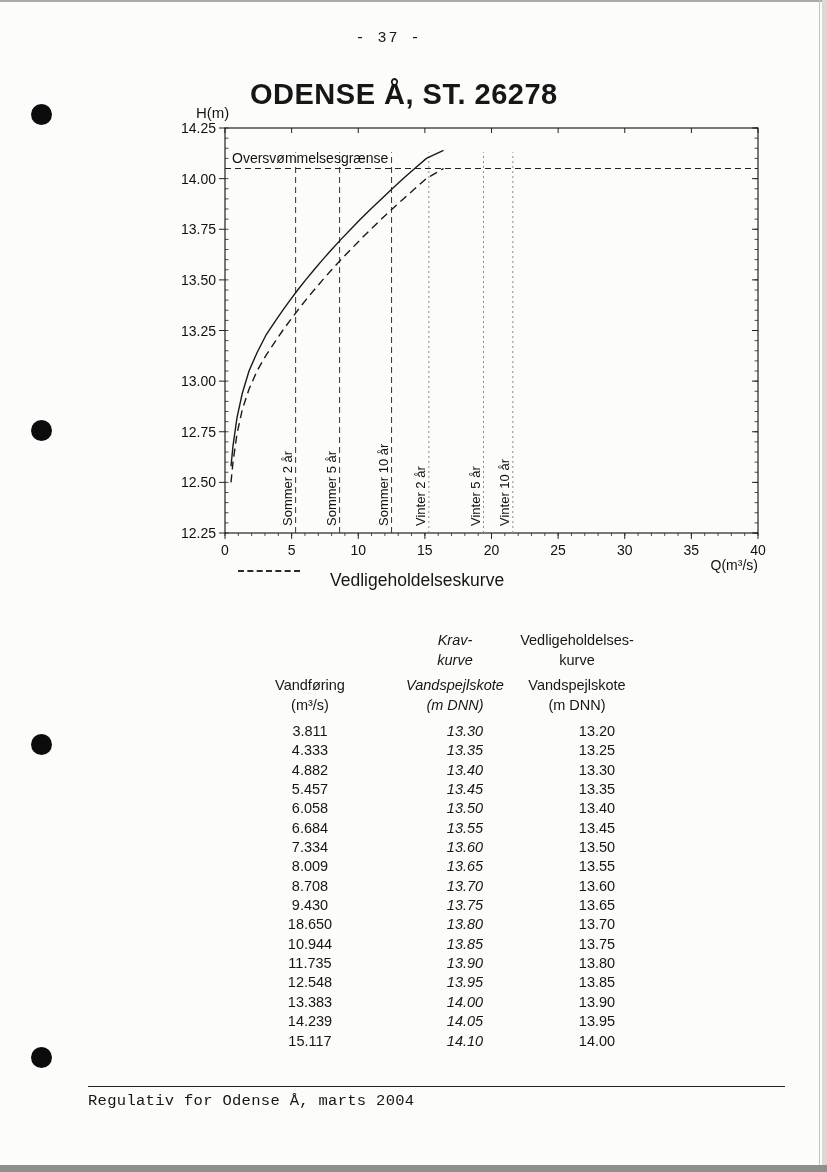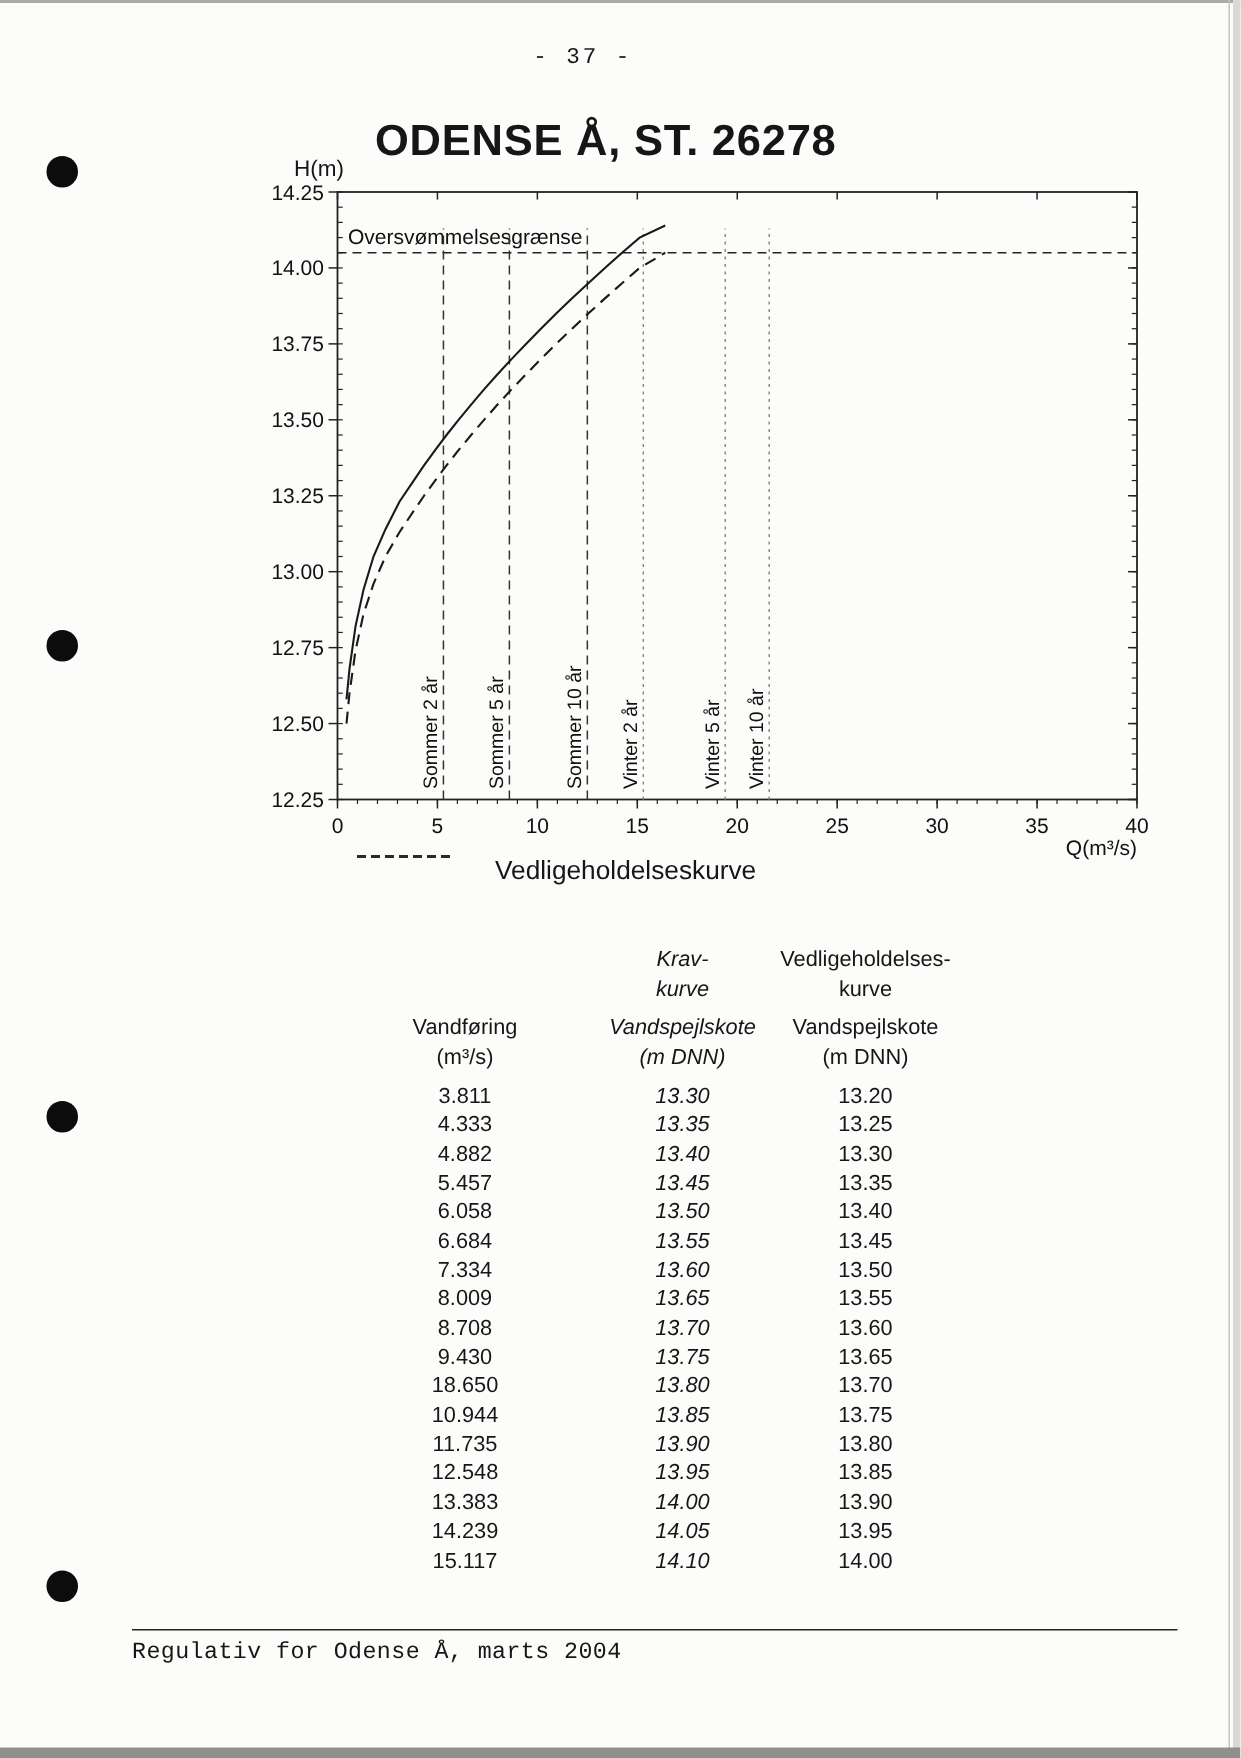--- a/index.html
+++ b/index.html
@@ -31,21 +31,21 @@
 
   .legend{position:absolute;top:570px;left:238px;}
   .legend-row{display:flex;align-items:flex-start;height:24px;gap:16px;}
   .legend-line{display:inline-block;width:62px;height:0;margin-right:14px;}
   .legend-line.dashed{border-top:2px dashed #2a2a2a;}
   .legend-line.solid{border-top:2px solid #2a2a2a;}
   .legend-label{font-size:17.5px;}
 
   .thead{position:absolute;top:630px;left:250px;}
   .tbody{position:absolute;top:722px;left:250px;}
-  .trow{display:flex;height:19.35px;line-height:19.35px;}
+  .trow{display:flex;height:19.35px;line-height:19.35px;gap:10px;}
   .hrow{display:flex;height:20px;line-height:20px;}
   .hrow.gap{margin-top:5px;}
   .tcell{width:120px;text-align:center;font-size:14.5px;white-space:nowrap;}
   .tcell.c1{margin-left:25px;font-style:italic;}
   .tcell.c2{margin-left:2px;}
 
   .footer-rule{position:absolute;top:1086px;left:88px;width:697px;height:1px;background:#222;}
   .footer-text{
     position:absolute;top:1092px;left:88px;
     font-family:"Liberation Mono",monospace;font-size:15.5px;letter-spacing:0.3px;

